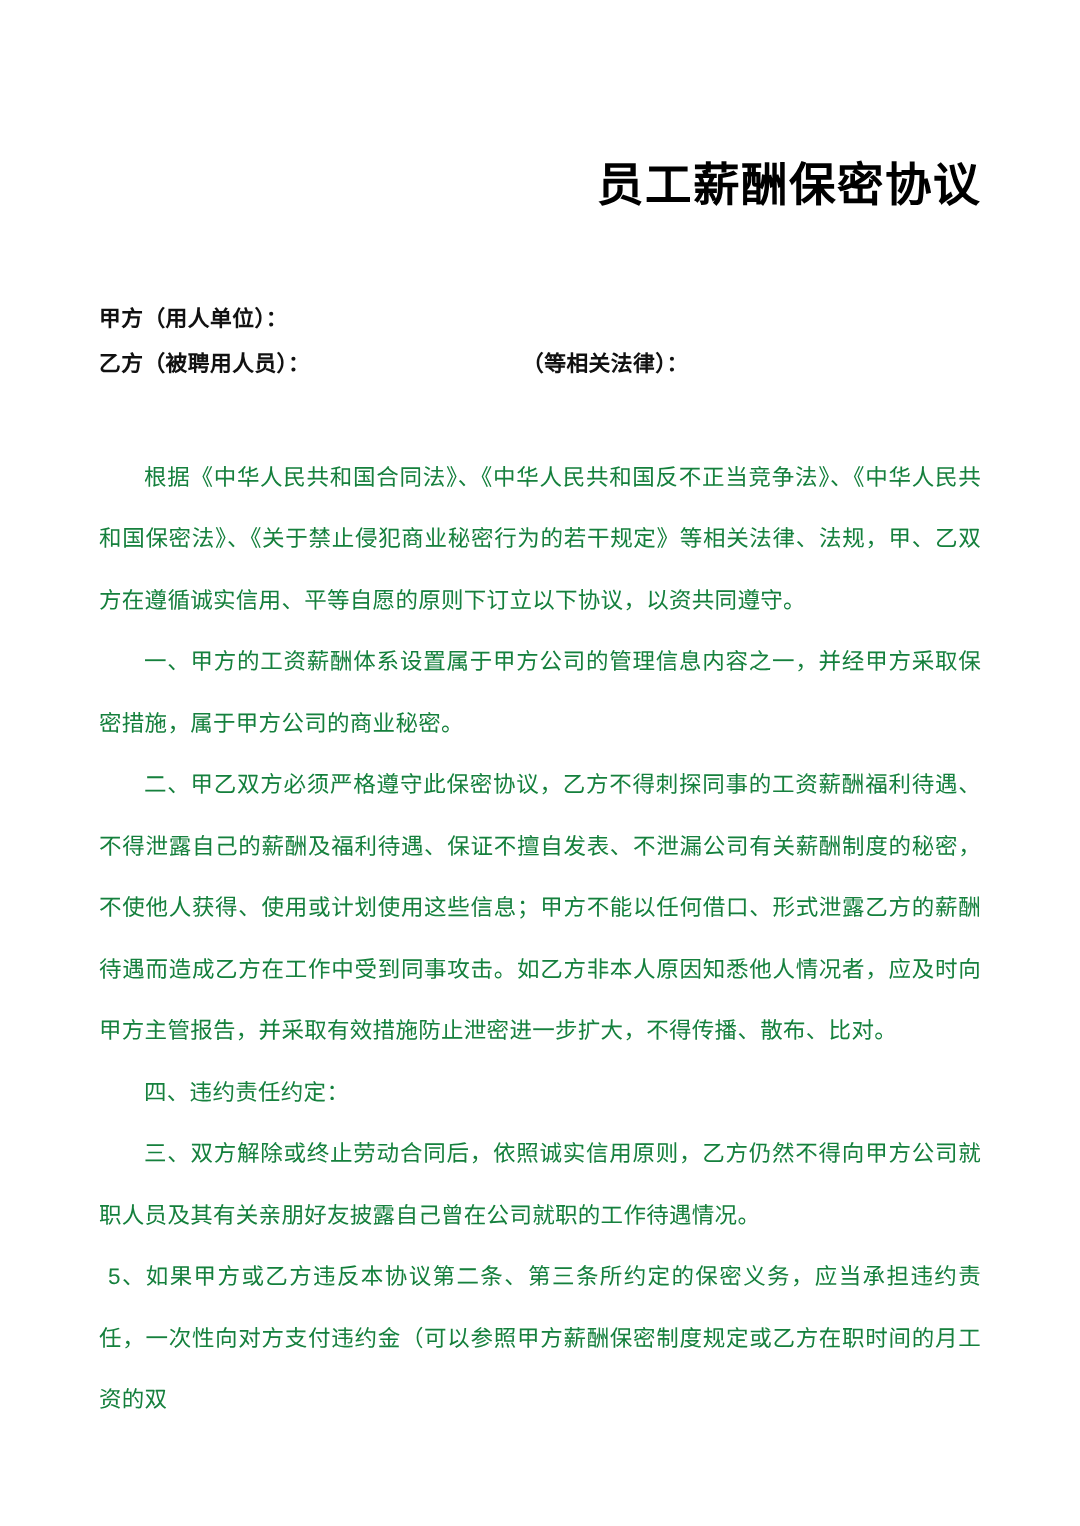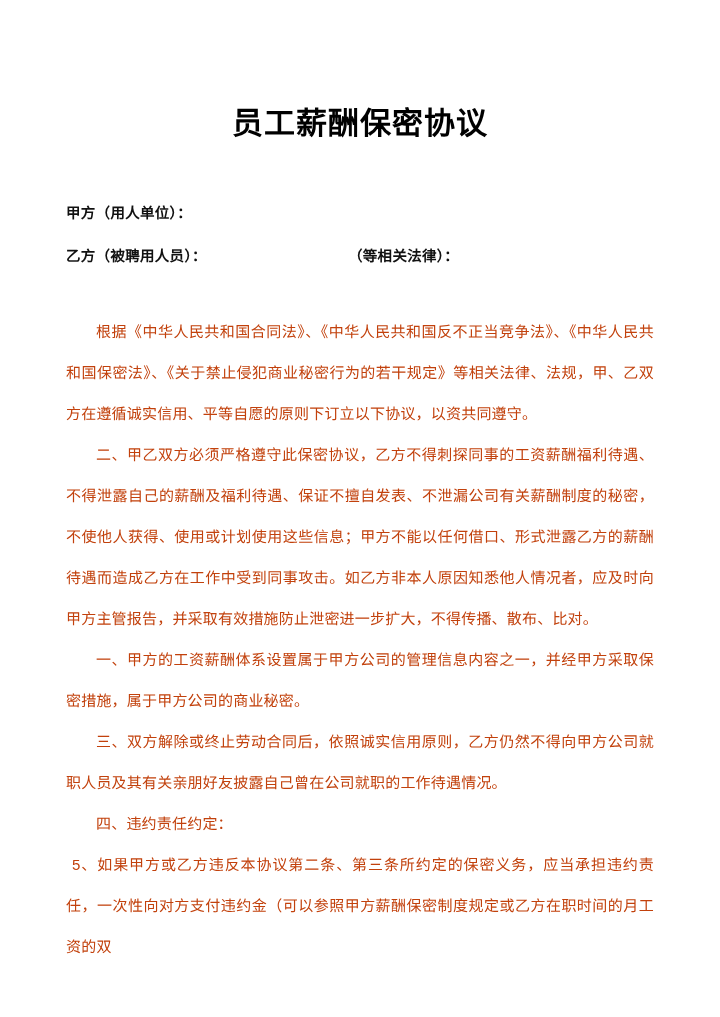--- a/index.html
+++ b/index.html
@@ -29,21 +29,21 @@
     position: absolute;
     left: 66px;
     top: 0;
     width: 588px;
   }
 
   
   .doc-title {
     margin: 0;
     padding-top: 104px;
-    text-align: center;
+    text-align: right;
     font-size: 31px;
     line-height: 40px;
     font-weight: 700;
     letter-spacing: 1px;
     color: #000000;
   }
 
   
   .party-block {
     margin-top: 54px;
@@ -52,21 +52,20 @@
   .party-line {
     position: relative;
     font-size: 14.5px;
     font-weight: 700;
     line-height: 30px;
     letter-spacing: 0.3px;
     color: #111111;
     white-space: nowrap;
   }
   .party-line + .party-line {
-    margin-top: 13px;
   }
   .party-label {
     display: inline-block;
   }
   .party-extra {
     position: absolute;
     left: 282px;
     top: 0;
     font-weight: 700;
   }
@@ -75,21 +74,21 @@
   .paragraphs {
     margin-top: 40px;
   }
   .para {
     margin: 0;
     font-size: 15px;
     line-height: 41px;
     text-align: justify;
     text-justify: inter-ideograph;
     letter-spacing: 0.2px;
-    color: #c2410c;
+    color: #15803d;
   }
   .para.indent-2 {
     text-indent: 2em;
   }
   .para.indent-small {
     text-indent: 0.4em;
   }
 </style>
 </head>
 <body>
@@ -105,25 +104,25 @@
       </div>
       <div class="party-line">
         <span class="party-label">乙方（被聘用人员）：</span>
         <span class="party-extra">（等相关法律）：</span>
       </div>
     </div>
 
     <div class="paragraphs">
       <p class="para indent-2">根据《中华人民共和国合同法》、《中华人民共和国反不正当竞争法》、《中华人民共和国保密法》、《关于禁止侵犯商业秘密行为的若干规定》等相关法律、法规，甲、乙双方在遵循诚实信用、平等自愿的原则下订立以下协议，以资共同遵守。</p>
 
+      <p class="para indent-2">一、甲方的工资薪酬体系设置属于甲方公司的管理信息内容之一，并经甲方采取保密措施，属于甲方公司的商业秘密。</p>
+
       <p class="para indent-2">二、甲乙双方必须严格遵守此保密协议，乙方不得刺探同事的工资薪酬福利待遇、不得泄露自己的薪酬及福利待遇、保证不擅自发表、不泄漏公司有关薪酬制度的秘密，不使他人获得、使用或计划使用这些信息；甲方不能以任何借口、形式泄露乙方的薪酬待遇而造成乙方在工作中受到同事攻击。如乙方非本人原因知悉他人情况者，应及时向甲方主管报告，并采取有效措施防止泄密进一步扩大，不得传播、散布、比对。</p>
 
-      <p class="para indent-2">一、甲方的工资薪酬体系设置属于甲方公司的管理信息内容之一，并经甲方采取保密措施，属于甲方公司的商业秘密。</p>
+      <p class="para indent-2">四、违约责任约定：</p>
 
       <p class="para indent-2">三、双方解除或终止劳动合同后，依照诚实信用原则，乙方仍然不得向甲方公司就职人员及其有关亲朋好友披露自己曾在公司就职的工作待遇情况。</p>
-
-      <p class="para indent-2">四、违约责任约定：</p>
 
       <p class="para indent-small">5、如果甲方或乙方违反本协议第二条、第三条所约定的保密义务，应当承担违约责任，一次性向对方支付违约金（可以参照甲方薪酬保密制度规定或乙方在职时间的月工资的双</p>
     </div>
 
   </div>
 </div>
 
 </body></html>

